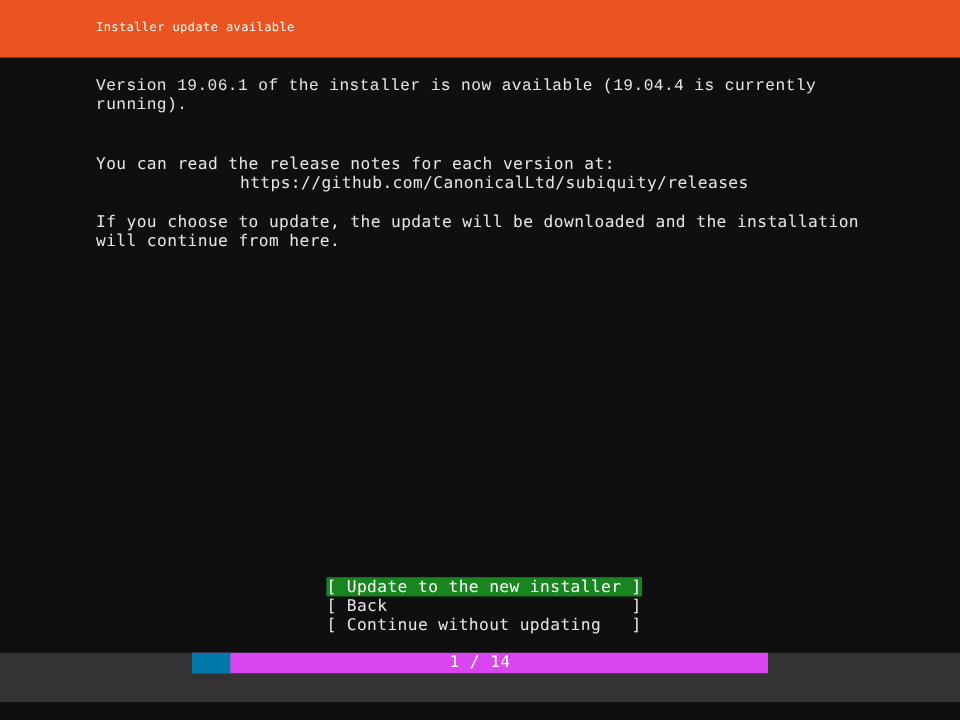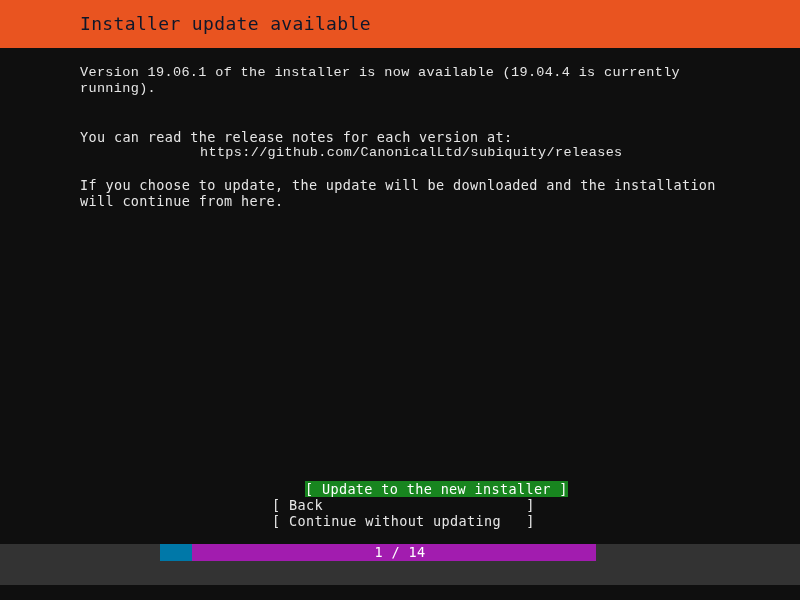--- a/index.html
+++ b/index.html
@@ -26,22 +26,22 @@
     left: 0;
     top: 0;
     width: 800px;
     height: 48px;
     background: #e95420;
   }
   #header-title {
     position: absolute;
     left: 80px;
     top: 16px;
-    color: #0f172a;
-    font-size: 18px;
+    color: #ffffff;
+    font-size: 10px;
     line-height: 16px;
     letter-spacing: 0.35px;
     white-space: pre;
   }
 
   
   #content {
     position: absolute;
     left: 0;
     top: 48px;
@@ -64,21 +64,20 @@
   #para-notes   { top: 81px; }
   #para-url {
     position: absolute;
     left: 200px;
     top: 97px;
     font-size: 13.5px;
     line-height: 16px;
     letter-spacing: 0.35px;
     color: #e6e6e6;
     white-space: pre;
-    font-family: Liberation Mono, monospace;
   }
   #para-choose  { top: 129px; }
 
   
   #buttons {
     position: absolute;
     left: 272px;
     top: 481px;
     width: 248px;
   }
@@ -94,39 +93,38 @@
     border: 0;
     padding: 0;
     margin: 0;
     font-family: inherit;
     text-align: left;
     cursor: default;
   }
   .btn.selected {
     background: #18851f;
     color: #ffffff;
-    margin-left: 33px;
   }
 
   
   #footer {
     position: absolute;
     left: 0;
     top: 544px;
     width: 800px;
     height: 41px;
     background: #333333;
   }
   #progress-track {
     position: absolute;
     left: 160px;
     top: 0px;
-    width: 436px;
+    width: 480px;
     height: 17px;
-    background: #a21caf;
+    background: #d946ef;
   }
   #progress-fill {
     position: absolute;
     left: 0;
     top: 0;
     height: 17px;
     width: 32px;
     background: #0078a8;
   }
   #progress-label {

